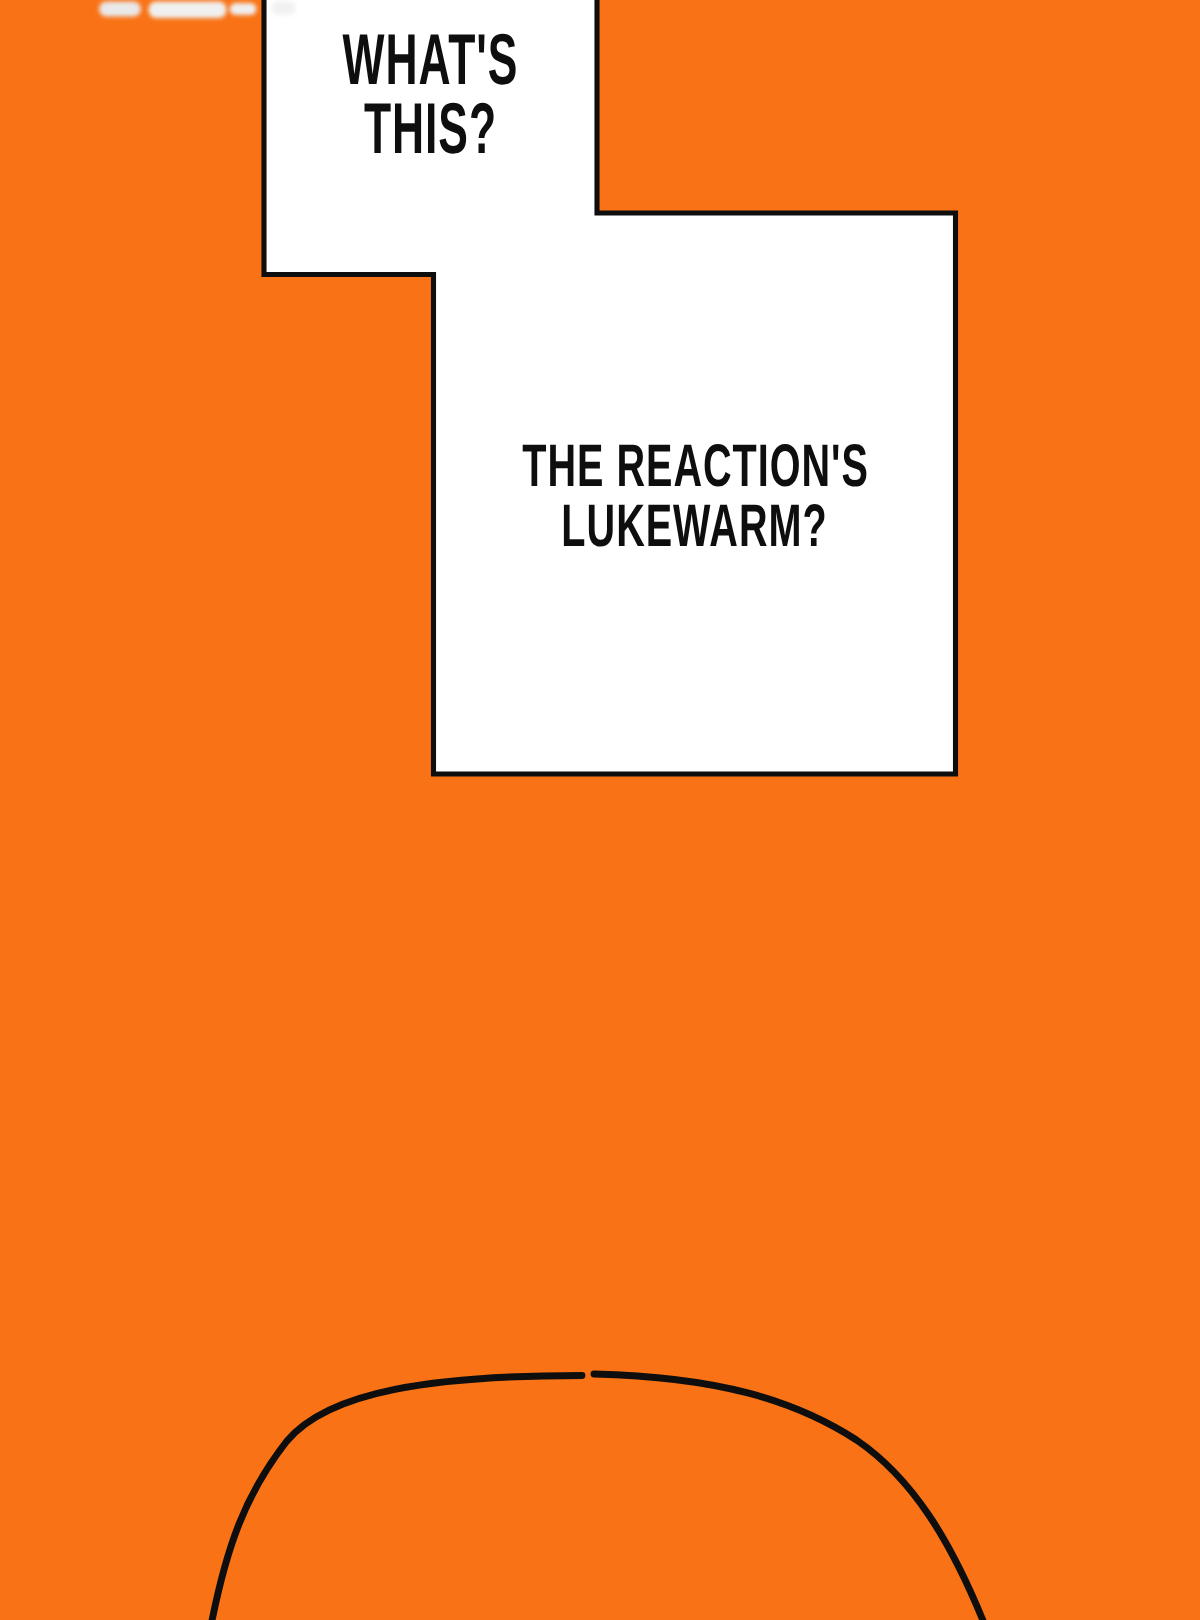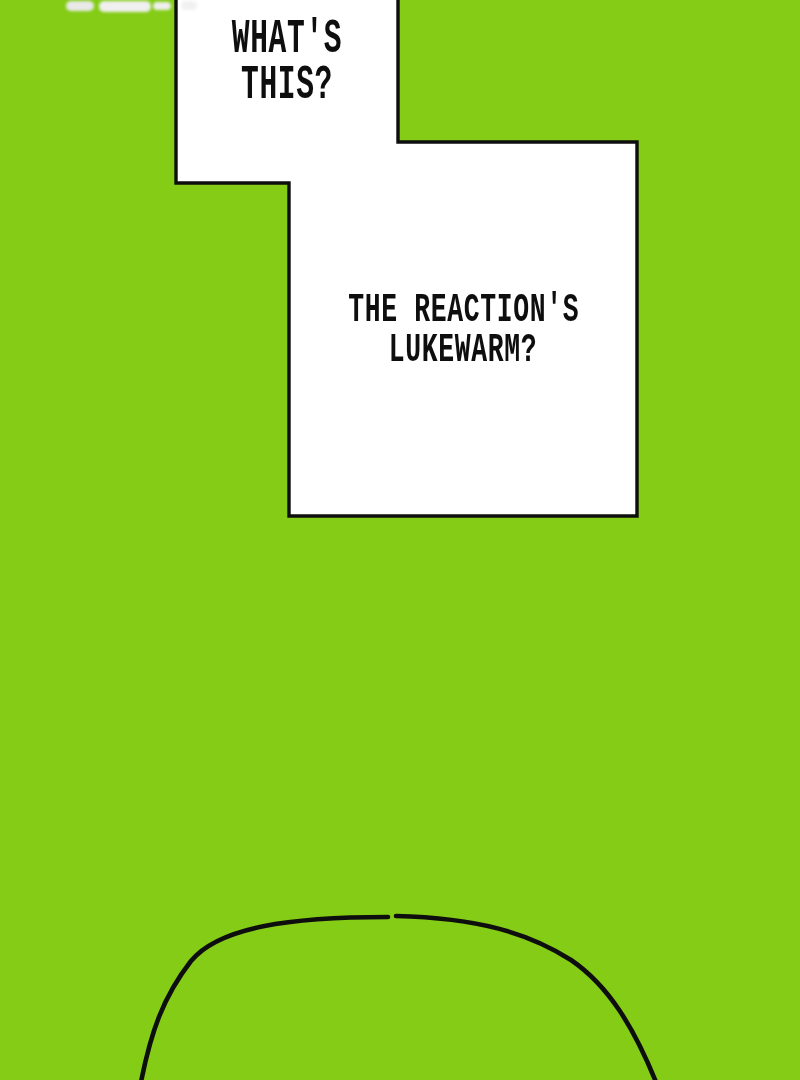--- a/index.html
+++ b/index.html
@@ -5,22 +5,22 @@
   html, body {
     margin: 0;
     padding: 0;
     background: #ffffff;
   }
   .panel {
     position: relative;
     width: 800px;
     height: 1080px;
     overflow: hidden;
-    background: #84cc16;
-    font-family: Liberation Mono, monospace;
+    background: #f97316;
+    font-family: Liberation Sans, sans-serif;
   }
   .art-layer {
     position: absolute;
     left: 0;
     top: 0;
     width: 800px;
     height: 1080px;
     display: block;
   }
   .bubble-text {

